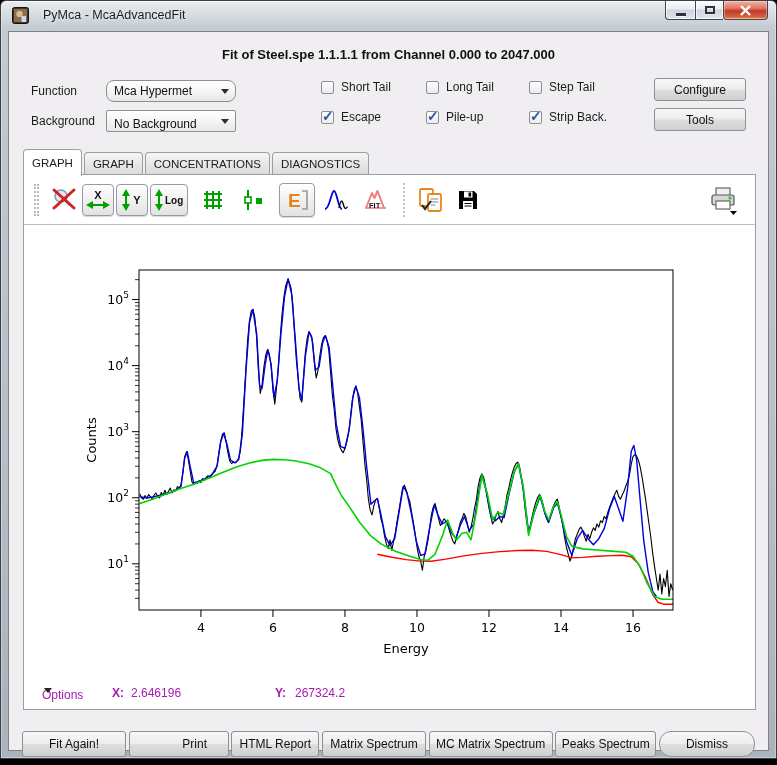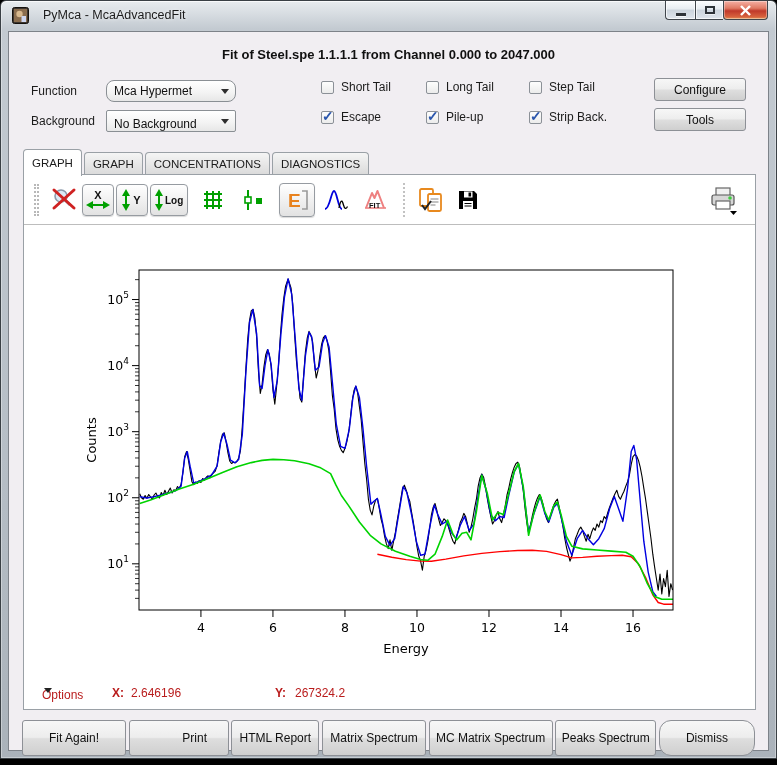--- a/index.html
+++ b/index.html
@@ -40,25 +40,25 @@
 .tab.active { height:27px; background:#ffffff; z-index:3; margin-bottom:-1px; }
 .pane { position:absolute; left:14px; top:142px; width:733px; height:536px; background:#ffffff; border:1px solid #9aa0a6; z-index:2; }
 .toolbar { position:absolute; left:0; top:0; width:100%; height:50px; border-bottom:1px solid #bdbdbd; display:flex; align-items:center; padding-left:8px; }
 .tb-handle { width:5px; height:32px; border-left:2px dotted #b8b8b8; border-right:2px dotted #b8b8b8; margin:0 8px 0 2px; }
 .tb-sep { width:2px; height:34px; border-left:2px dotted #c2c2c2; margin:0 9px; }
 .ticon { width:32px; height:32px; display:flex; align-items:center; justify-content:center; margin:0 1px; }
 .tbtn { border:1px solid #969ba1; border-radius:4px; background:linear-gradient(#ffffff,#eeeeee 60%,#e2e2e2); box-shadow:0 1px 1px rgba(0,0,0,.15); }
 .tb-spacer { flex:1; }
 .printer-wrap { margin-right:16px; }
 #plot-svg { position:absolute; left:0; top:51px; }
-.statusrow { position:absolute; left:10px; top:509px; width:715px; height:20px; font-size:12px; color:#b91c1c; }
+.statusrow { position:absolute; left:10px; top:509px; width:715px; height:20px; font-size:12px; color:#a21caf; }
 .statusrow span { position:absolute; top:2px; white-space:nowrap; }
 .opt-arrow { display:inline-block; width:0; height:0; border:4px solid transparent; border-top:5px solid #222; vertical-align:-6px; margin-left:2px; }
 .footer { position:absolute; left:6px; right:6px; top:688px; height:26px; display:flex; justify-content:space-between; padding:0 7px; }
-.footer .win-btn { position:static; height:36px; }
+.footer .win-btn { position:static; height:26px;margin-top:11px; }
 .bold { font-weight:bold; }
 </style>
 </head>
 <body>
 
 <div class="window">
   <div class="titlebar">
     <svg class="app-icon" viewBox="0 0 17 17">
       <rect x="0.5" y="0.5" width="16" height="16" rx="2" fill="#3c352e" stroke="#14100c"></rect>
       <rect x="2" y="2" width="13" height="13" fill="#8a6d4e"></rect>

